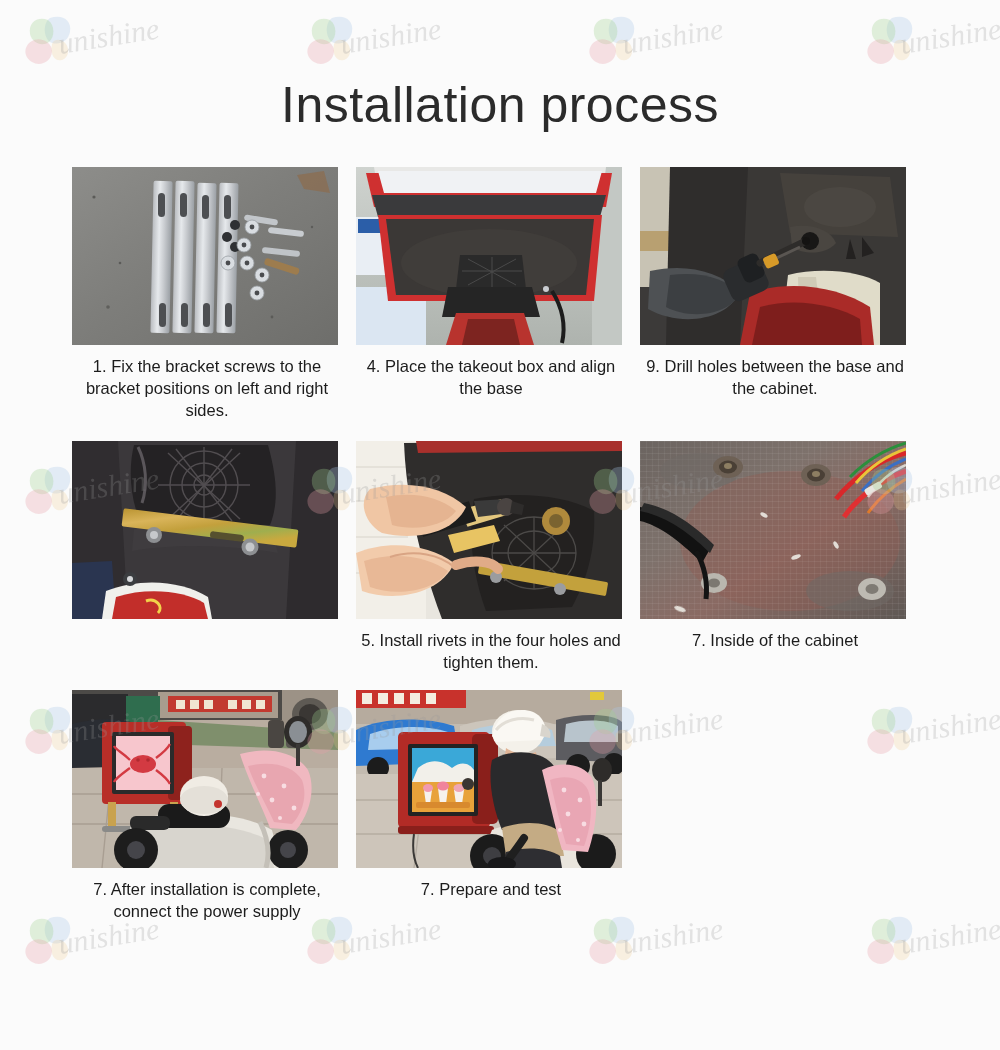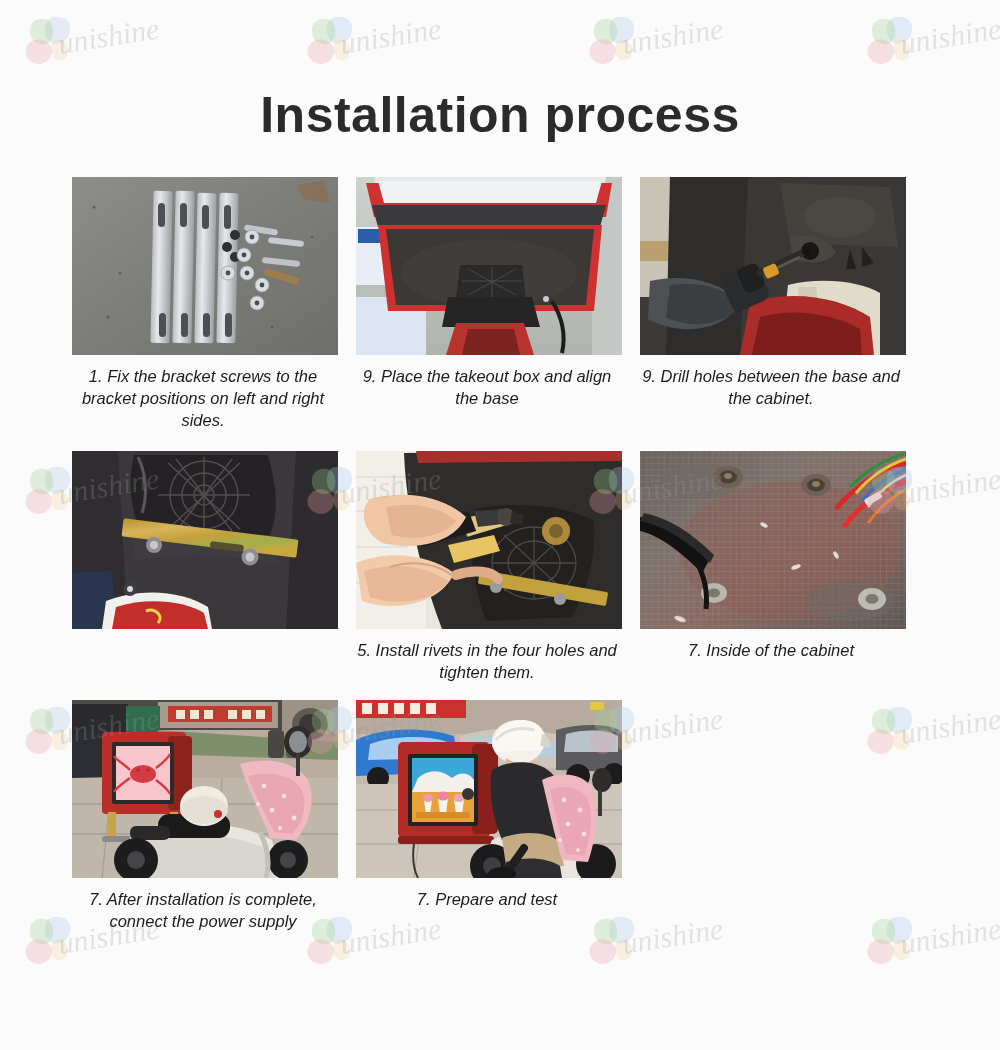--- a/index.html
+++ b/index.html
@@ -33,46 +33,45 @@
   #page {
     position: relative;
     z-index: 2;
     width: 1000px;
     height: 1050px;
   }
 
   #page-title {
     text-align: center;
     font-size: 50px;
-    font-weight: 700;
+    font-weight: 400;
     color: #2b2b2b;
     letter-spacing: 0.5px;
-    margin: 10px;
+    margin: 0;
     padding-top: 78px;
     line-height: 1.1;
   }
 
   .grid {
     margin-top: 34px;
     padding: 0 72px;
     display: flex;
     flex-direction: column;
     gap: 0px;
   }
   .row {
     display: flex;
     justify-content: flex-start;
     gap: 18px;
   }
   .cell {
     width: 266px;
     display: flex;
     flex-direction: column;
-    align-items: flex-start;
-    font-style: italic;
+    align-items: flex-end;
   }
   .photo {
     width: 266px;
     height: 178px;
     position: relative;
     overflow: hidden;
     background: #555;
   }
   .photo svg { display: block; width: 266px; height: 178px; }
   .caption {
@@ -292,21 +291,21 @@
               <line x1="136" y1="90" x2="136" y2="120"></line>
                 <line x1="106" y1="104" x2="166" y2="104"></line>
             </g>
             <path d="M92 120 L176 120 L184 150 L86 150 Z" fill="#252525"></path>
             <path d="M100 146 L168 146 L178 178 L90 178 Z" fill="#b8332e"></path>
             <path d="M112 152 L158 152 L164 178 L106 178 Z" fill="#7d2420"></path>
             <path d="M196 124 C206 140 210 158 206 176" stroke="#1c1c1c" stroke-width="4" fill="none"></path>
             <circle cx="190" cy="122" r="3" fill="#c9ccd0"></circle>
           </svg>
         </div>
-        <div class="caption">9. Place the takeout box and align the base</div>
+        <div class="caption">4. Place the takeout box and align the base</div>
       </div>
 
       <div class="cell">
         <div class="photo">
           <svg viewBox="0 0 266 178" preserveAspectRatio="none">
             <rect width="266" height="178" fill="#3c3a39"></rect>
             <rect x="0" y="0" width="40" height="120" fill="#c8c3b4"></rect>
             <rect x="0" y="64" width="34" height="20" fill="#b8a071"></rect>
             <path d="M30 0 L120 0 L108 178 L26 178 Z" fill="#2f2d2c"></path>
             <path d="M108 0 L266 0 L266 178 L100 178 Z" fill="#3a3836"></path>

